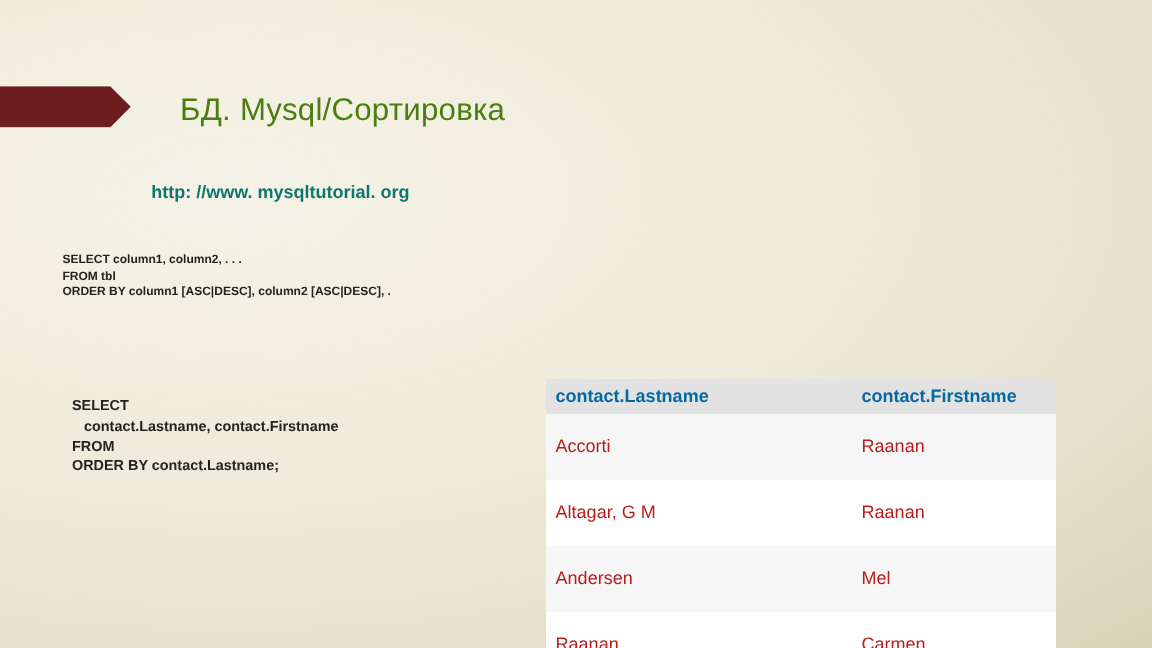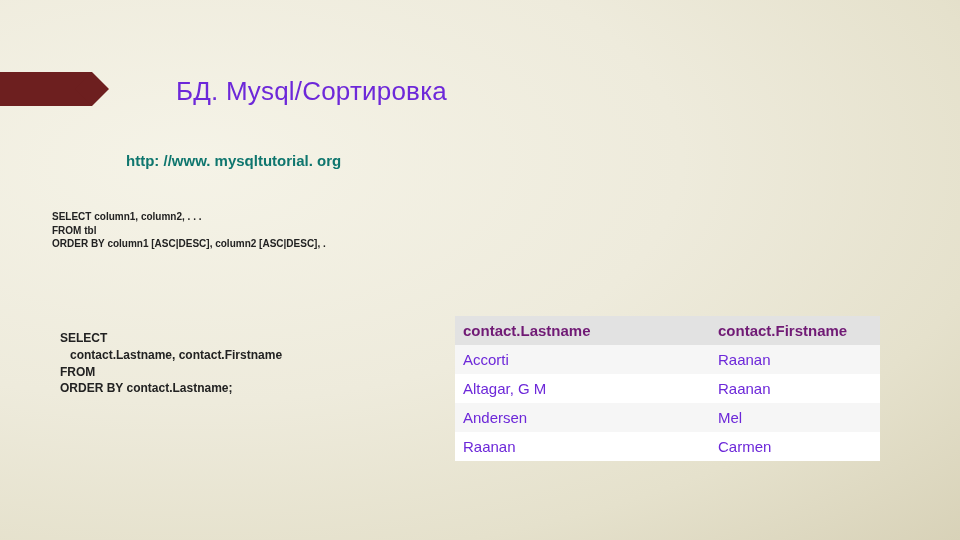--- a/index.html
+++ b/index.html
@@ -33,23 +33,22 @@
     transform: rotate(45deg);
     margin-left: -12px;
   }
 
   .title {
     position: absolute;
     top: 76px;
     left: 150px;
     font-size: 26px;
     font-weight: 400;
-    color: #6d28d9;
+    color: #4d7c0f;
     letter-spacing: 0.2px;
-    margin-left: 26px;
   }
 
   .url {
     position: absolute;
     top: 152px;
     left: 126px;
     font-size: 15px;
     font-weight: 700;
     color: #0f766e;
   }
@@ -77,29 +76,29 @@
   .result-table {
     position: absolute;
     top: 316px;
     left: 455px;
     width: 425px;
     border-collapse: collapse;
     font-size: 15px;
   }
   .result-table th {
     background: #e2e2e2;
-    color: #701a75;
+    color: #0369a1;
     font-weight: 700;
     text-align: left;
     padding: 6px 8px;
     margin-left: 39px;
   }
   .result-table td {
-    padding: 6px 8px;
-    color: #6d28d9;
+    padding: 19px 8px;
+    color: #b91c1c;
     font-weight: 400;
   }
   .result-table tr:nth-child(odd) td {
     background: #f6f6f6;
   }
   .result-table tr:nth-child(even) td {
     background: #ffffff;
   }
   .result-table th:first-child, .result-table td:first-child { width: 60%; }
 </style>

